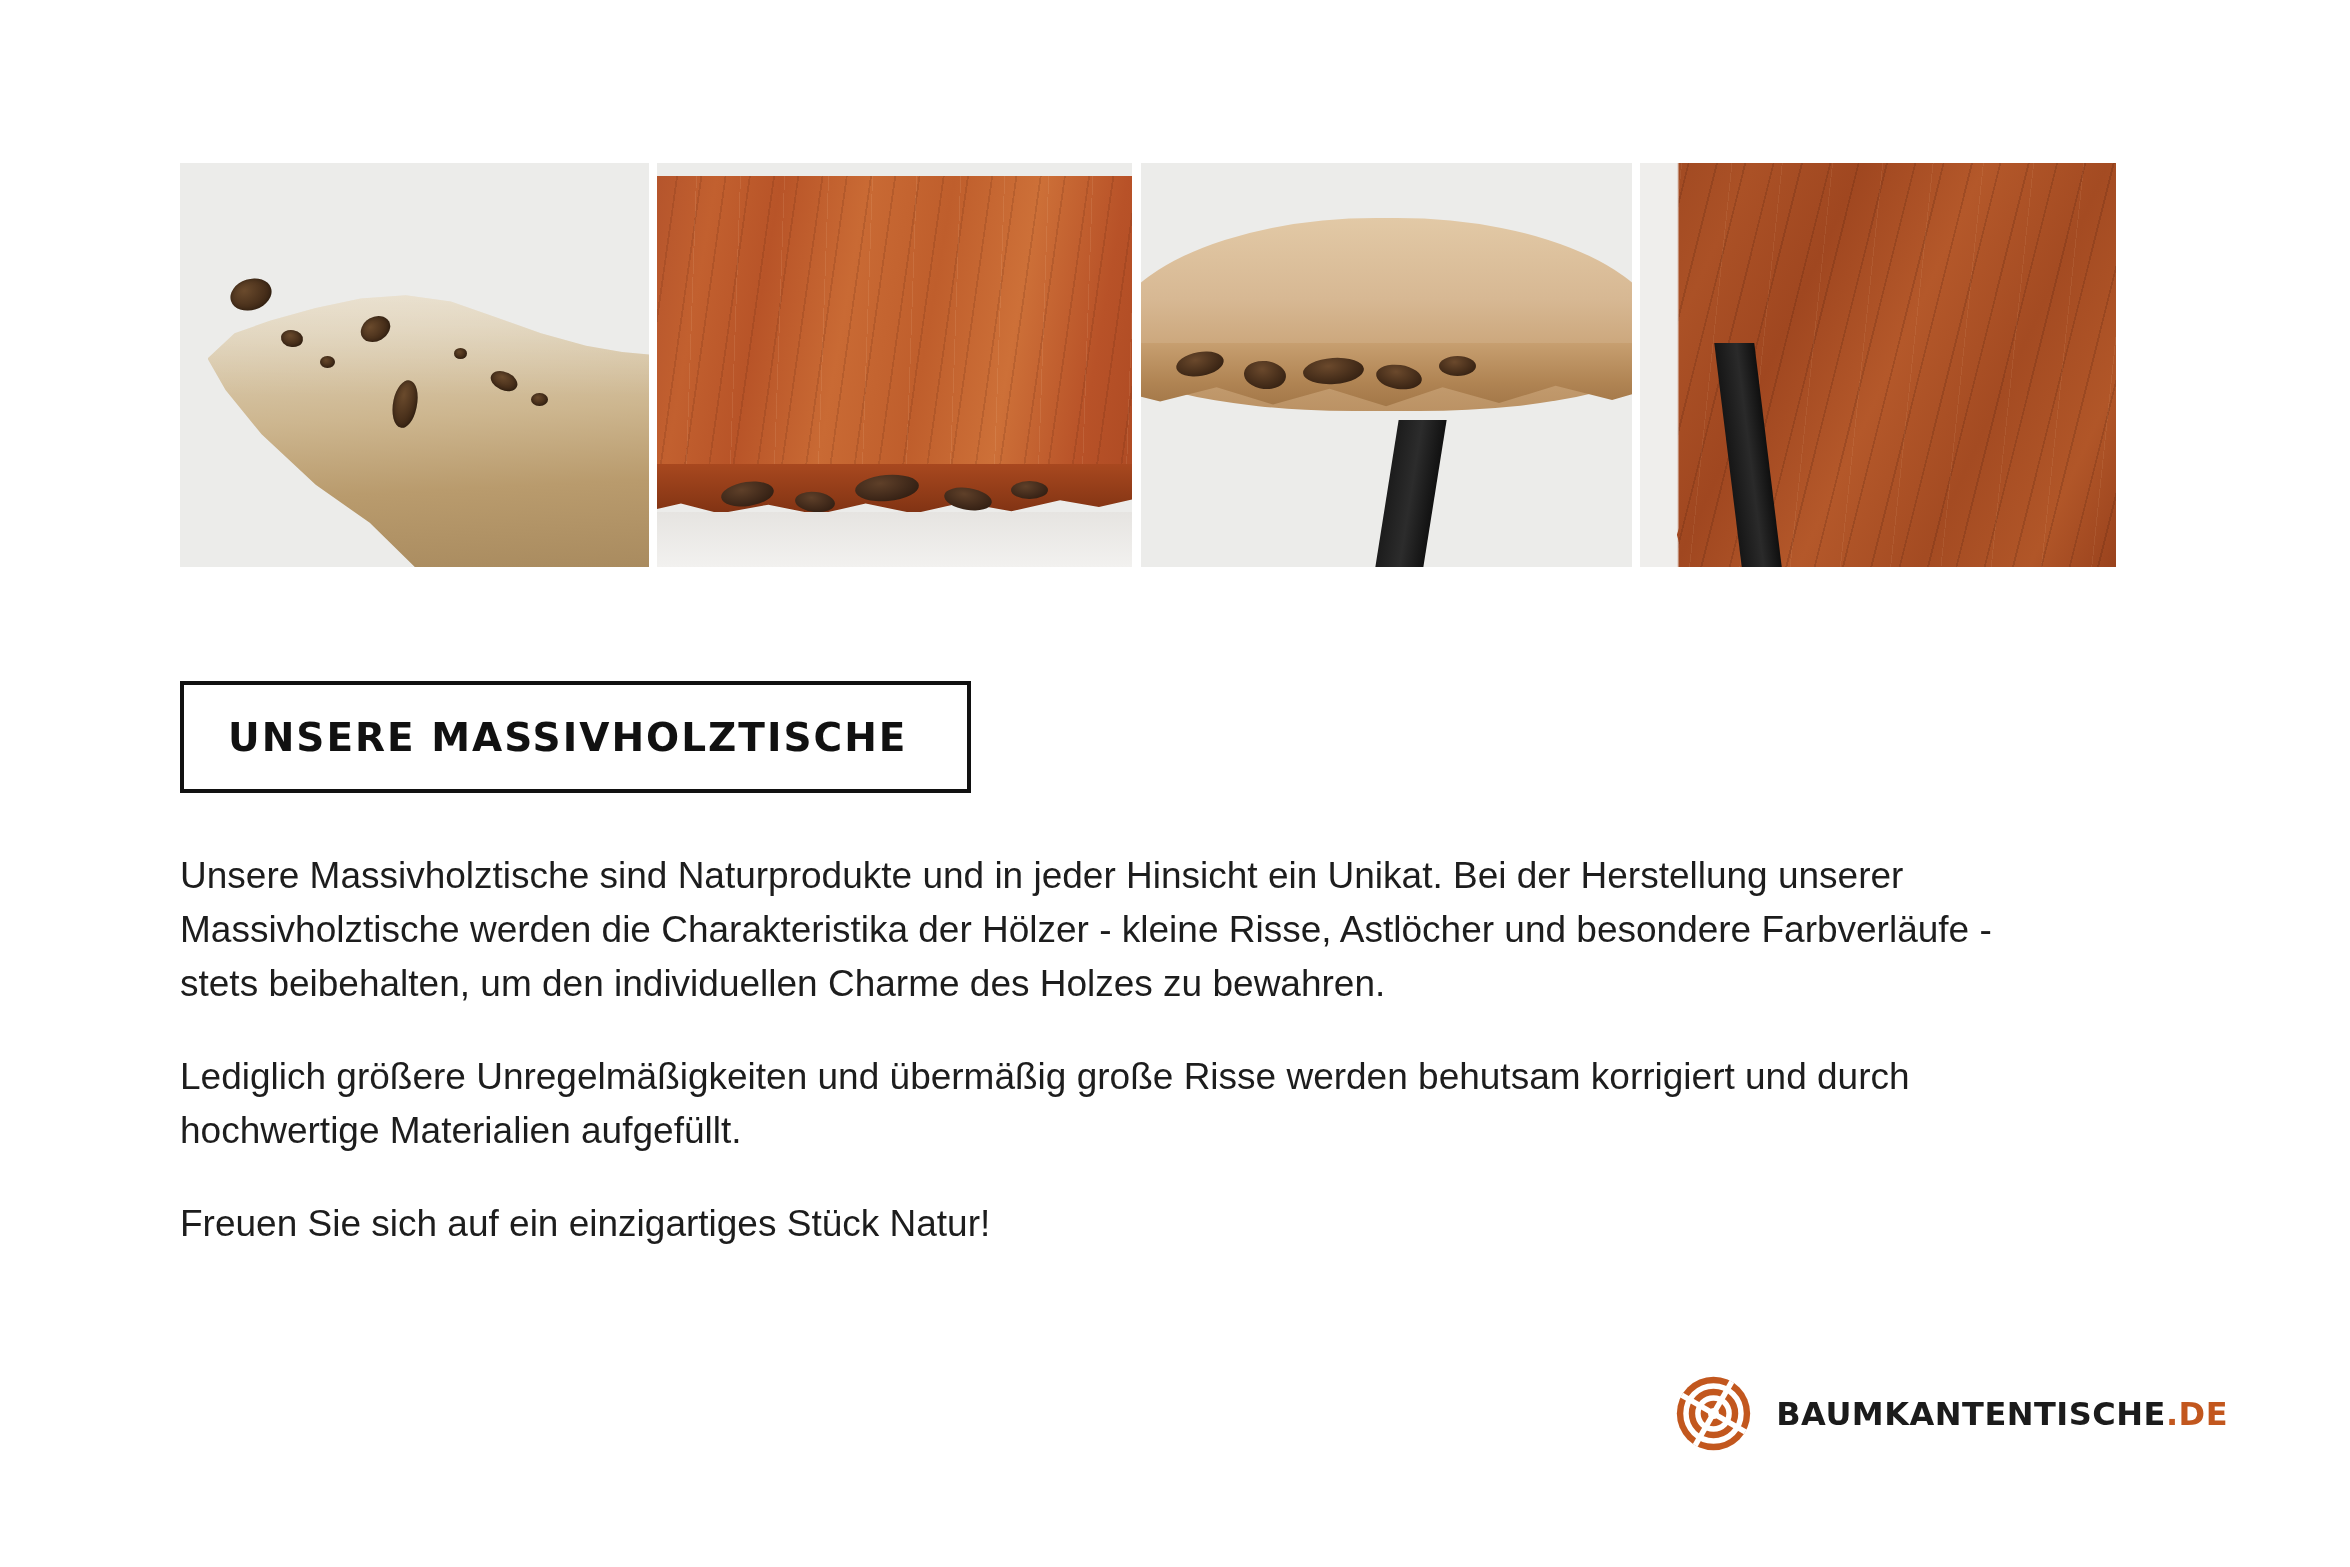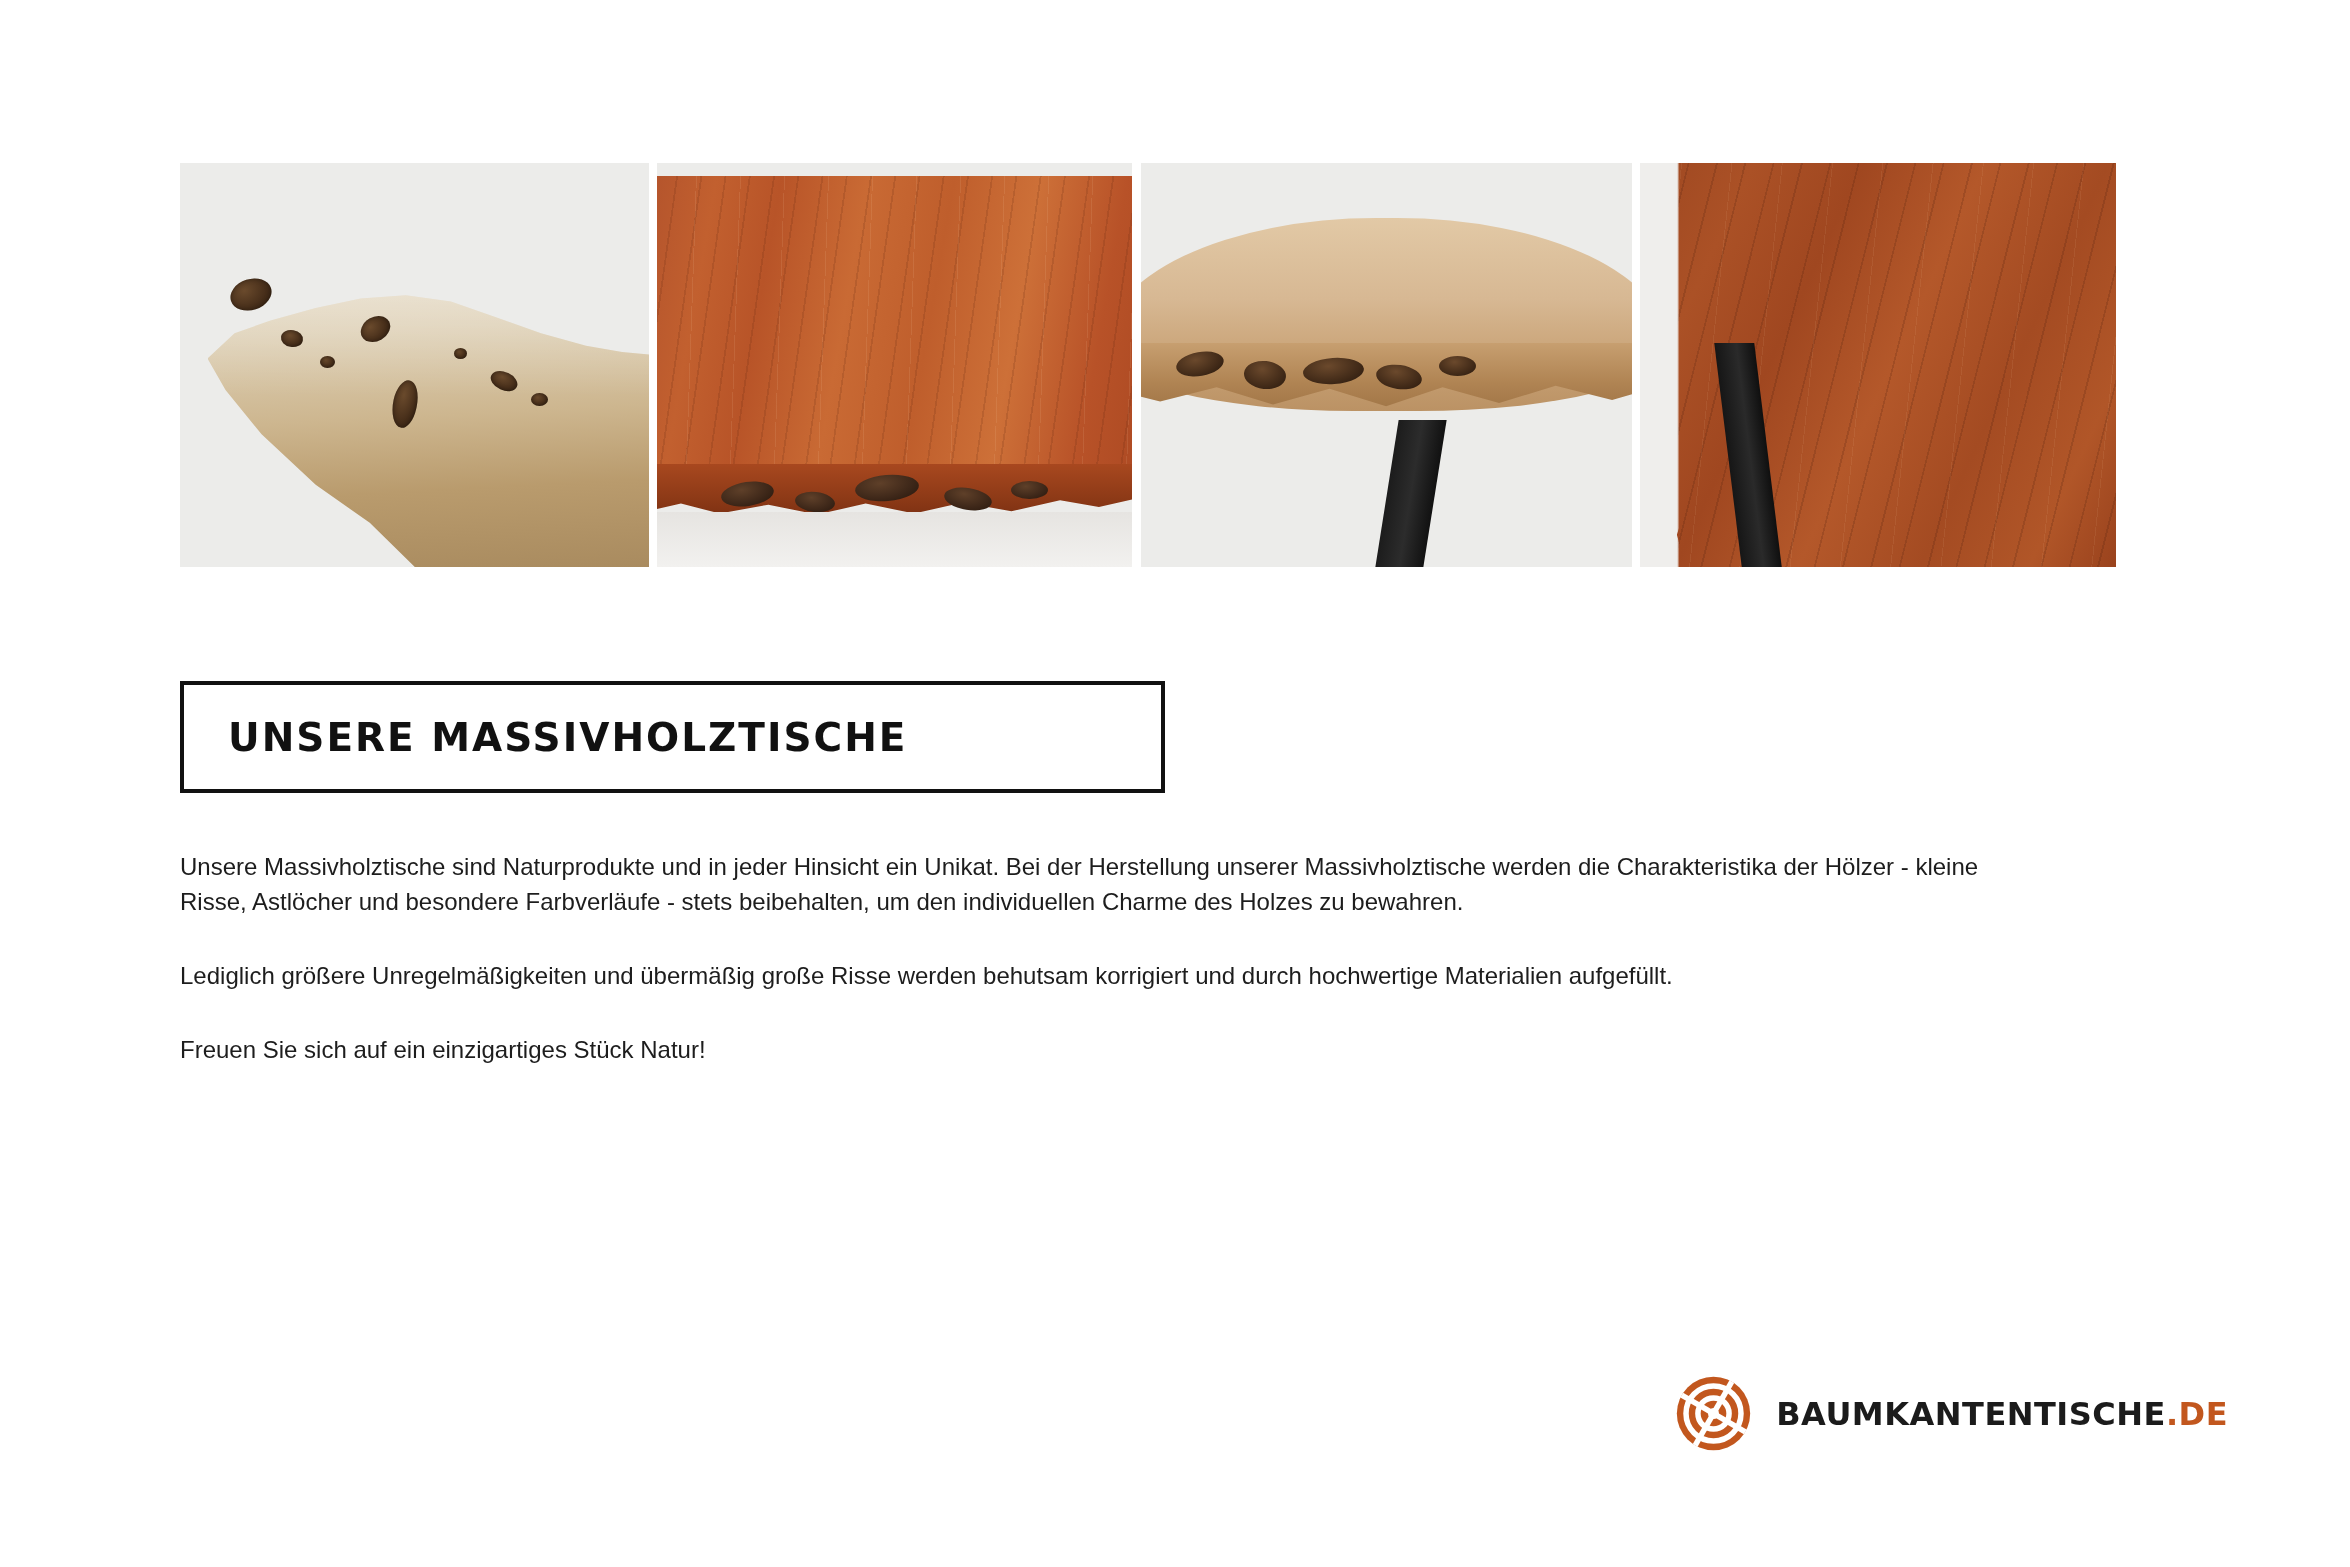--- a/index.html
+++ b/index.html
@@ -159,21 +159,21 @@
     left: 88px; top: 180px; width: 40px; height: 224px;
     background: linear-gradient(90deg, #161616 0%, #2a2a2a 55%, #0f0f0f 100%);
     transform: skewX(7deg);
   }
 
   
   .headline-box {
     position: absolute;
     left: 180px;
     top: 681px;
-    width: 985px;
+    width: 791px;
     height: 112px;
     border: 4.6px solid #111111;
     box-sizing: border-box;
     display: flex;
     align-items: center;
   }
   .headline-box h1 {
     margin: 0 0 0 44px;
     font-size: 39px;
     letter-spacing: 2px;
@@ -185,21 +185,21 @@
 
   
   .copy {
     position: absolute;
     left: 180px;
     top: 849px;
     width: 1864px;
   }
   .copy p {
     margin: 0 0 39px 0;
-    font-size: 24px;
+    font-size: 37px;
     line-height: 1.46;
     color: #1d1d1d;
     max-width: 1846px;
   }
   .copy p:last-child { margin-bottom: 8px; }
 
   
   .brand {
     position: absolute;
     right: 123px;

